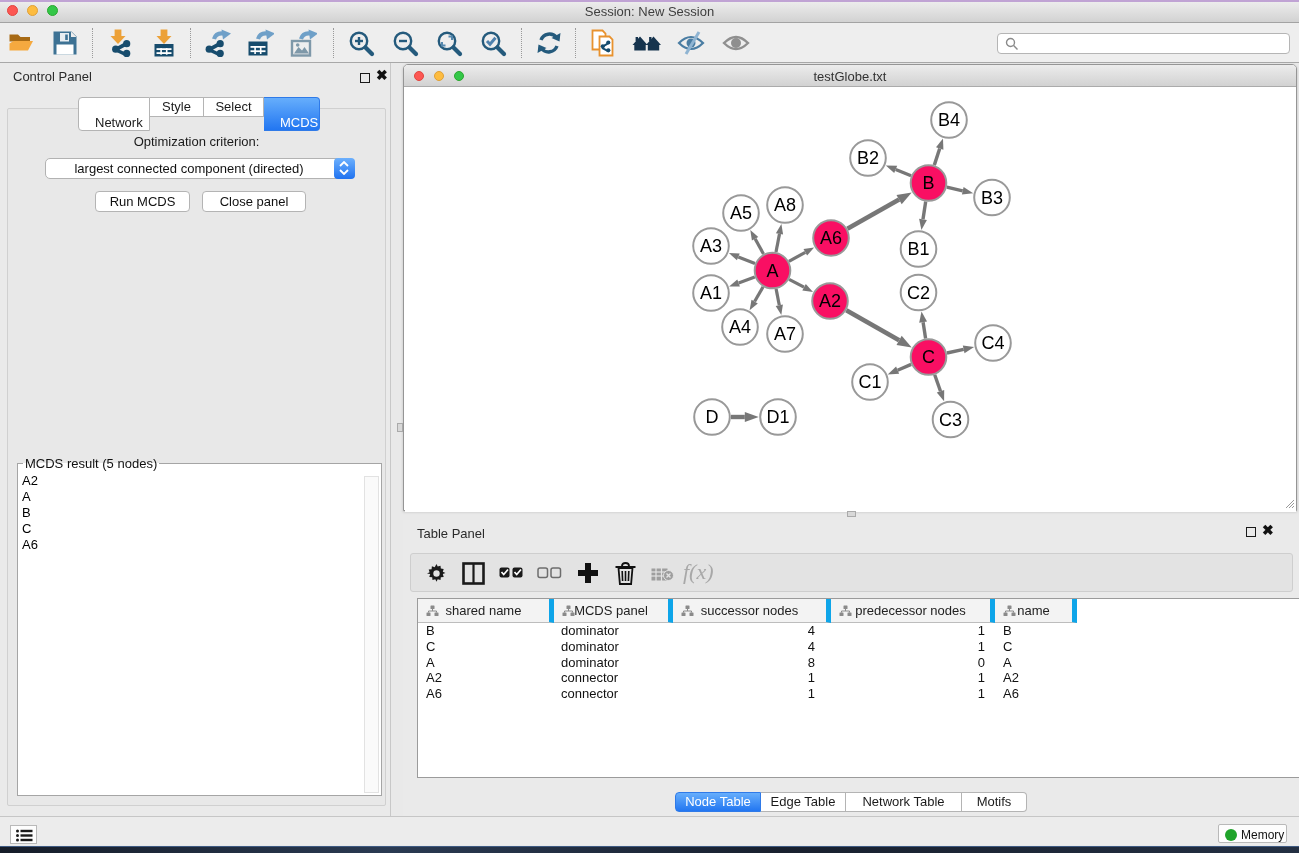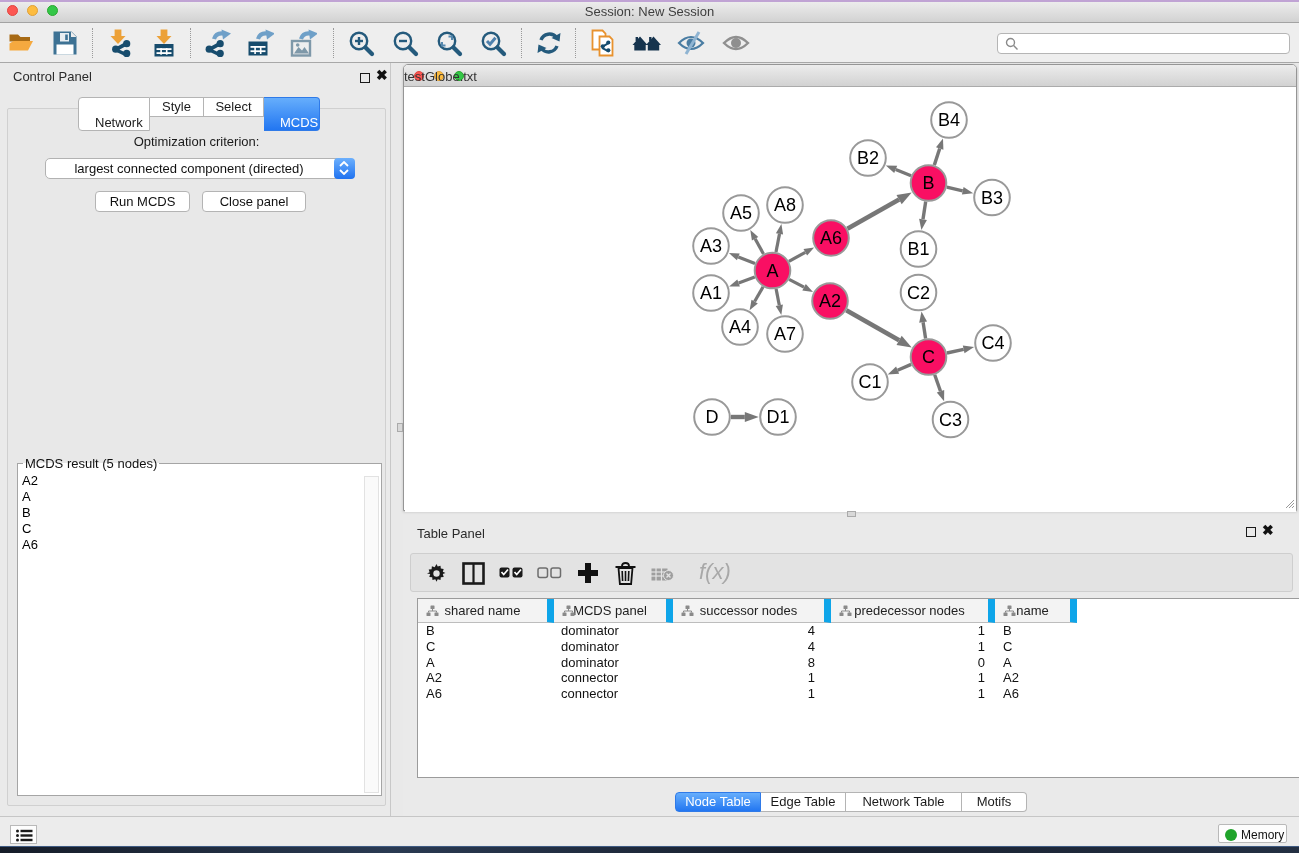--- a/index.html
+++ b/index.html
@@ -38,33 +38,33 @@
   background:#e8e8e8; border:1px solid #d0d0d0; border-radius:2px; }
 .btn { position:absolute; height:21px; background:#fff; border:1px solid #b4b4b4;
   border-radius:4px; font-size:13px; color:#111; text-align:center; line-height:19px; }
 
 #netwin { position:absolute; left:403px; top:62px; width:894px; height:447px;
   background:#fff; border:1px solid #959595; border-radius:5px 5px 0 0;
   box-shadow:0 1px 3px rgba(0,0,0,0.18); }
 #netwin .tbar { position:absolute; left:0; top:0; width:100%; height:22px;
   background:linear-gradient(#ececec,#d2d2d2); border-bottom:1px solid #ababab;
   border-radius:4px 4px 0 0; }
-#netwin .tbar .title { position:absolute; left:0; right:0; top:4px; font-size:13px; color:#333; }
+#netwin .tbar .title { position:absolute; left:0; right:0; top:4px; text-align:center; font-size:13px; color:#333; }
 #netwin .tl { top:6px; width:10px; height:10px; }
 #netwin .tl.r { left:10px; } #netwin .tl.y { left:30px; } #netwin .tl.g { left:50px; }
 #canvas { position:absolute; left:1px; top:23px; width:891px; height:424px; background:#fff; }
 
 #tpanel { position:absolute; left:403px; top:518px; width:896px; height:296px; background:#eaeaea; }
 #tpanel .hdr { position:absolute; left:14px; top:6px; font-size:13px; color:#2b2b2b; }
 #ttoolbar { position:absolute; left:7px; top:33px; width:883px; height:39px;
   background:#e3e3e3; border:1px solid #cecece; border-radius:3px; }
 #tbl { position:absolute; left:14px; top:78px; width:1276px; height:180px;
   background:#fff; border:1px solid #9b9b9b; }
 .th { position:absolute; top:0; height:24px; background:#f3f3f3;
-  border-right:7px solid #0ea5e9; border-bottom:1px solid #bdbdbd;
+  border-right:5px solid #0ea5e9; border-bottom:1px solid #bdbdbd;
   font-size:13px; color:#222; text-align:center; line-height:24px; }
 .td { position:absolute; height:16px; font-size:13px; color:#111; line-height:16px; }
 .btabs { position:absolute; display:flex; }
 
 #status { position:absolute; left:0; top:814px; width:1299px; height:29px;
   background:#ececec; border-top:1px solid #c6c6c6; }
 #bottomstrip { position:absolute; left:0; top:846px; width:1299px; height:7px;
   background:linear-gradient(90deg,#151c28,#2a3a52 30%,#18202e 60%,#232f42); border-top:1px solid #3e5a82; }
 </style>
 </head>
@@ -382,21 +382,21 @@
       <rect x="0.5" y="0.5" width="16" height="12" fill="#9e9e9e"></rect>
       <g stroke="#e3e3e3" stroke-width="1.2">
             <line x1="0" y1="4" x2="16" y2="4"></line>
             <line x1="0" y1="8" x2="16" y2="8"></line>
             <line x1="5" y1="0" x2="5" y2="13"></line>
             <line x1="10.5" y1="0" x2="10.5" y2="13"></line>
           </g>
       <circle cx="17.5" cy="7.5" r="5" fill="#9e9e9e" stroke="#e3e3e3" stroke-width="1"></circle>
       <path d="M15.5 5.5 l4 4 m0 -4 l-4 4" stroke="#e3e3e3" stroke-width="1.4"></path>
     </svg>
-    <div style="position:absolute;left:288px;top:5px;font-family:Liberation Sans, sans-serif;font-style:italic;font-size:22px;color:#a8a8a8">f(x)</div>
+    <div style="position:absolute;left:272px;top:5px;font-family:Liberation Serif, serif;font-style:italic;font-size:22px;color:#a8a8a8">f(x)</div>
   </div>
   <div id="tbl">
     <div class="th" style="left:0;width:136px">shared name</div>
     <div class="th" style="left:136px;width:119px">MCDS panel</div>
     <div class="th" style="left:255px;width:158px">successor nodes</div>
     <div class="th" style="left:413px;width:164px">predecessor nodes</div>
     <div class="th" style="left:577px;width:82px">name</div>
     <svg style="position:absolute;left:8px;top:6px" width="13" height="12" viewBox="0 0 13 12">
 <g fill="#8a8a8a">
             <rect x="4.5" y="0.5" width="4" height="3.4" rx="0.5"></rect>

